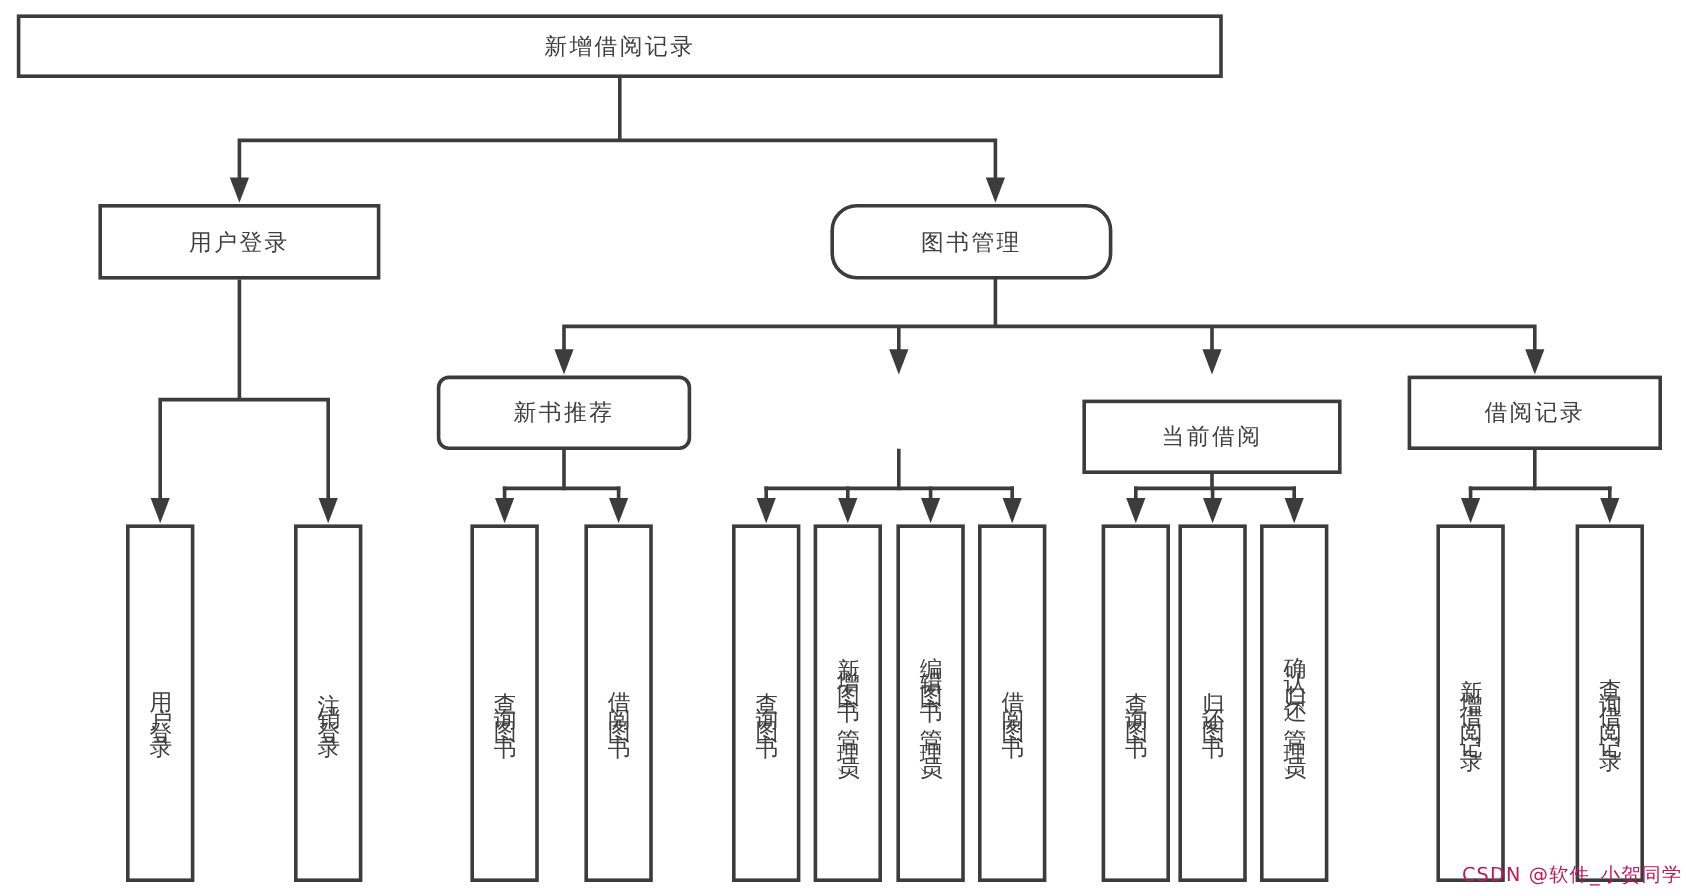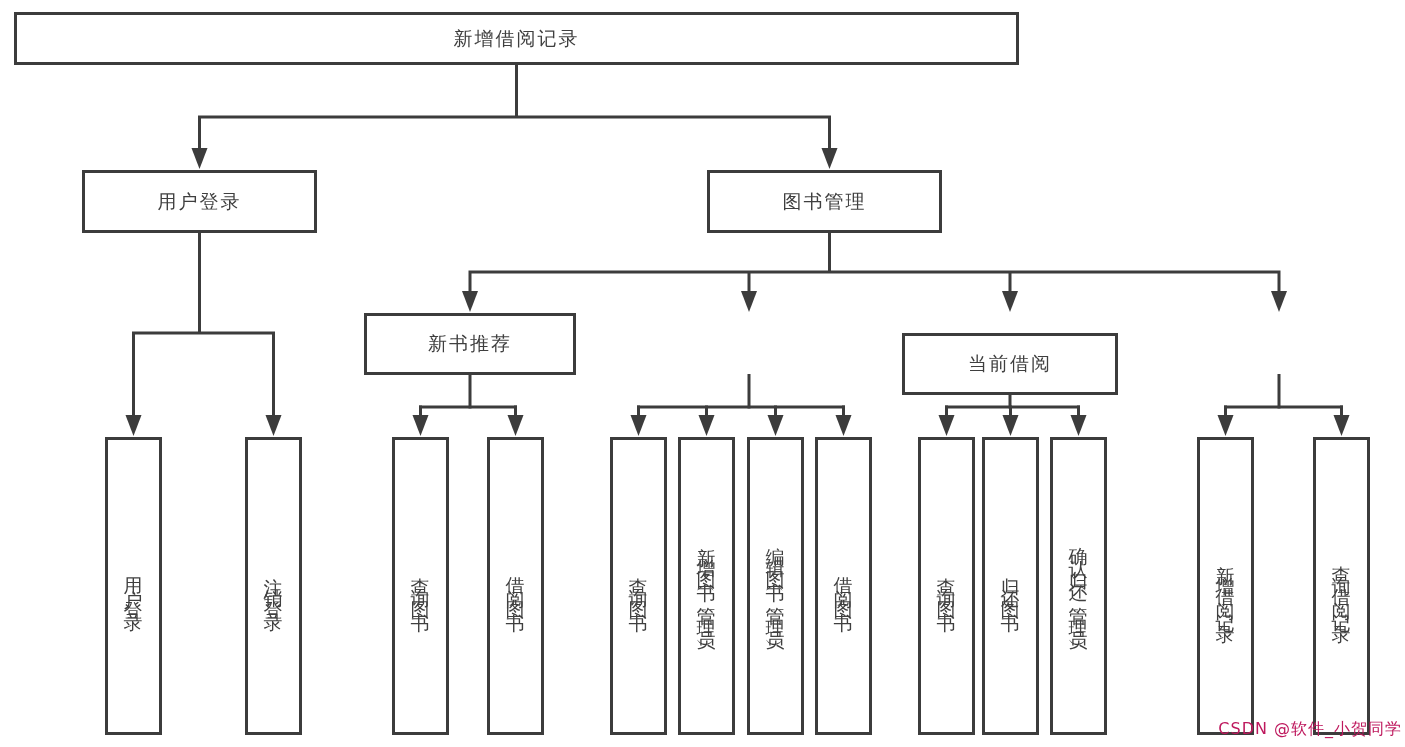--- a/index.html
+++ b/index.html
@@ -89,29 +89,32 @@
     </g>
   </svg>
 
   <div class="node" style="left:14px;top:12px;width:1005px;height:53px;">
     <span class="h-label">新增借阅记录</span>
   </div>
 
   <div class="node" style="left:82px;top:170px;width:235px;height:63px;">
     <span class="h-label">用户登录</span>
   </div>
-  <div class="node" style="left:707px;top:170px;width:235px;height:63px;">
+  <div class="node" style="left:692px;top:170px;width:235px;height:63px;border-radius:22px;">
     <span class="h-label">图书管理</span>
   </div>
 
-  <div class="node" style="left:364px;top:313px;width:212px;height:62px;">
+  <div class="node" style="left:364px;top:313px;width:212px;height:62px;border-radius:10px;">
     <span class="h-label">新书推荐</span>
   </div>
   <div class="node" style="left:902px;top:313px;width:216px;height:62px;margin-top:20px;">
     <span class="h-label">当前借阅</span>
+  </div>
+  <div class="node" style="left:1173px;top:313px;width:212px;height:62px;">
+    <span class="h-label">借阅记录</span>
   </div>
 
   <div class="node leaf" style="left:105px;top:437px;width:57px;height:298px;">
     <span class="v-label">用户登录</span>
   </div>
   <div class="node leaf" style="left:245px;top:437px;width:57px;height:298px;">
     <span class="v-label">注销登录</span>
   </div>
   <div class="node leaf" style="left:392px;top:437px;width:57px;height:298px;">
     <span class="v-label">查询图书</span>

